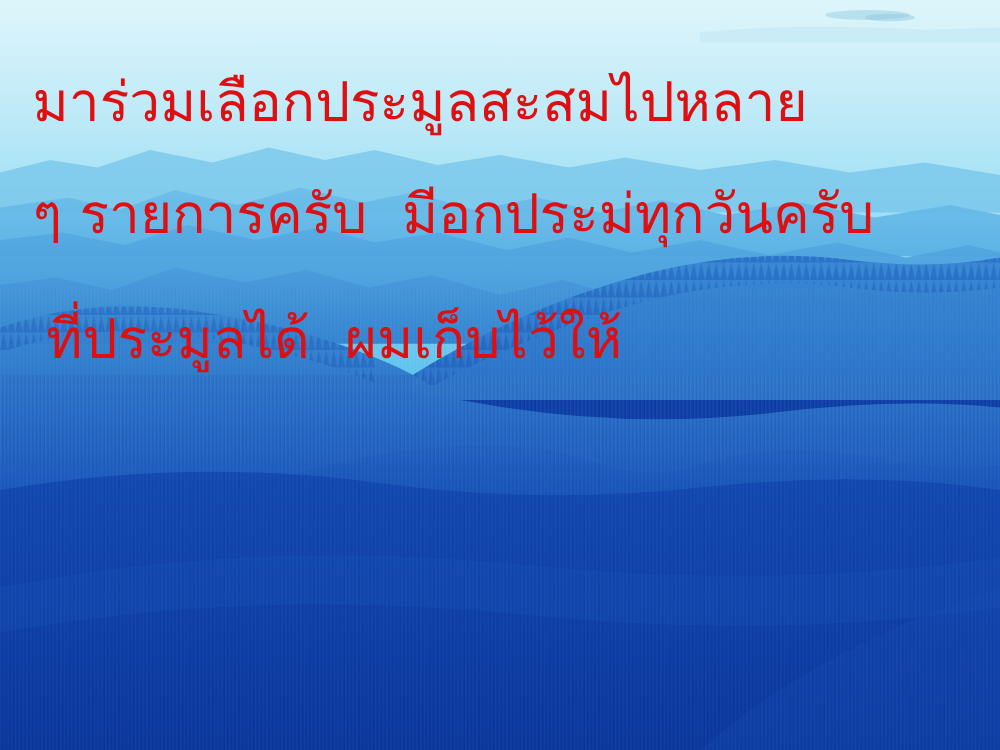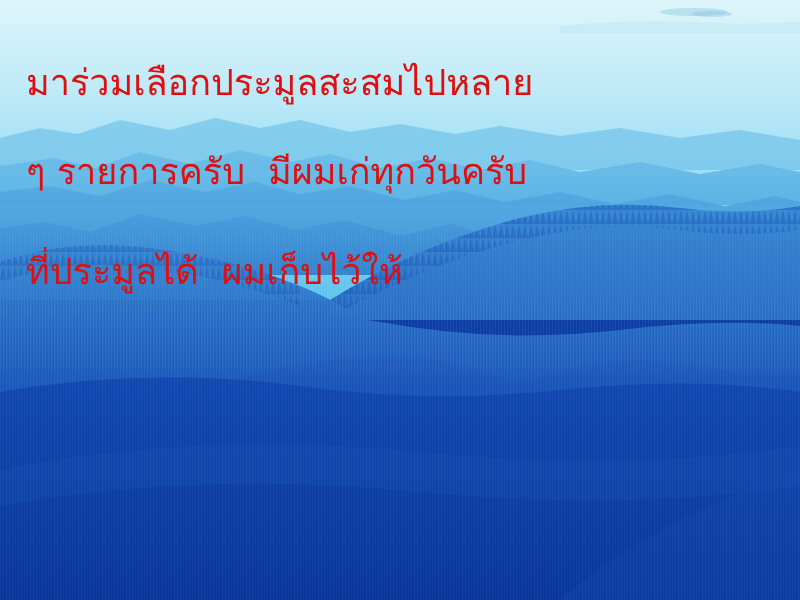--- a/index.html
+++ b/index.html
@@ -34,21 +34,21 @@
     position: absolute;
     inset: 0;
     padding: 44px 0 0 26px;
     box-sizing: border-box;
     z-index: 5;
     pointer-events: none;
   }
   .cap-line {
     display: block;
     font-family: "DejaVu Sans", "Liberation Sans", sans-serif;
-    font-size: 36px;
+    font-size: 44px;
     line-height: 100px;
     font-weight: 400;
     white-space: pre;
     letter-spacing: 0px;
     margin: 0;
     text-rendering: optimizeLegibility;
   }
   .cap-line:nth-child(1) { line-height: 78px; }
 </style>
 </head>
@@ -152,17 +152,17 @@
     <path d="M0 470 Q200 430 420 452 Q620 472 800 446 L800 486
              Q620 512 420 492 Q200 470 0 506 Z" fill="#1a55bb" opacity="0.28"></path>
     <path d="M560 600 Q650 520 800 470 L800 600 Z" fill="#1951b6" opacity="0.25"></path>
 
     <rect x="0" y="300" width="800" height="300" fill="url(#streak)"></rect>
     <rect x="0" y="230" width="800" height="140" fill="url(#streak)" opacity="0.7"></rect>
   </svg>
 
   <div id="caption">
     <span class="cap-line" style="color: rgb(222, 15, 16);">มาร่วมเลือกประมูลสะสมไปหลาย</span>
-    <span class="cap-line" style="color: rgb(222, 15, 16);">ๆ รายการครับ  มีผมเก่ทุกวันครับ</span>
-    <span class="cap-line" style="color: rgb(222, 15, 16);">ที่ประมูลได้  ผมเก็บไว้ให้</span>
+    <span class="cap-line" style="color: rgb(222, 15, 16);">ๆ รายการครับ  มีอกประม่ทุกวันครับ</span>
+    <span class="cap-line" style="color: rgb(222, 15, 16); margin-left: 11px;">ที่ประมูลได้  ผมเก็บไว้ให้</span>
   </div>
 
 </div>
 
 </body></html>

